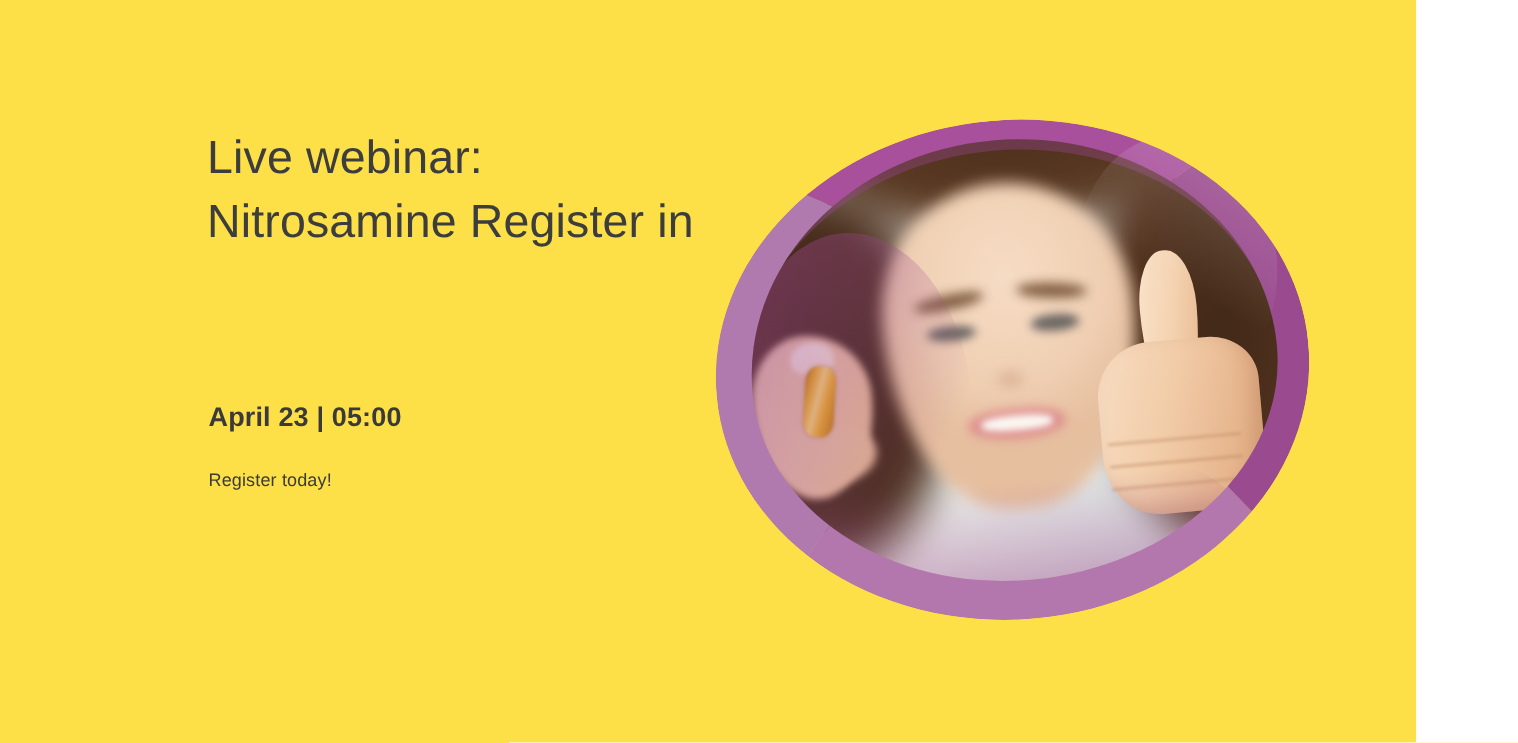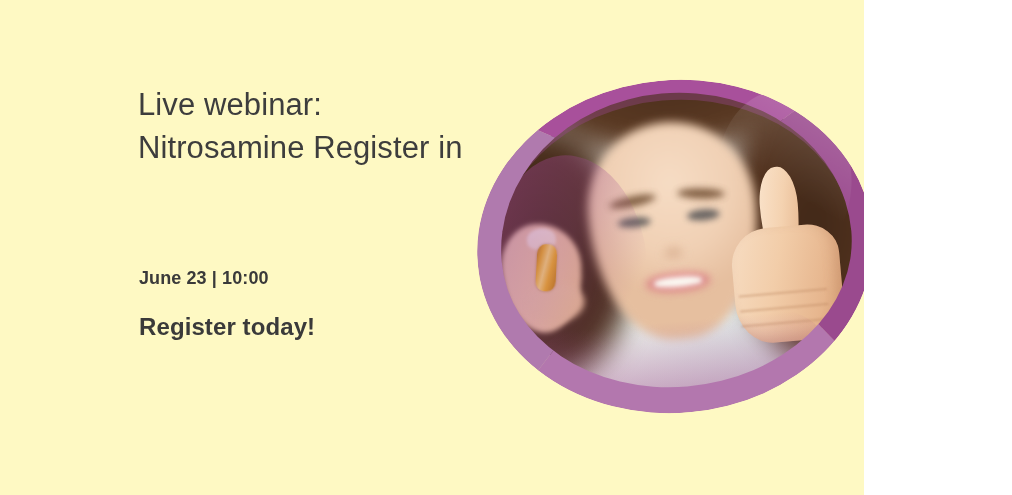--- a/index.html
+++ b/index.html
@@ -2,23 +2,23 @@
 <html><head>
 <meta charset="utf-8">
 <style>
   html, body {
     margin: 0;
     padding: 0;
     background: #ffffff;
   }
   .banner {
     position: relative;
-    width: 864px;
+    width: 944px;
     height: 495px;
-    background: #fef9c3;
+    background: #fde047;
     overflow: hidden;
     font-family: "Liberation Sans", sans-serif;
   }
 
   
   .text-block {
     position: absolute;
     left: 138px;
     top: 83px;
     width: 330px;
@@ -42,25 +42,24 @@
   .date-line {
     margin: 0;
     font-size: 18px;
     font-weight: bold;
     color: #3a3a3a;
     letter-spacing: 0.1px;
   }
   .cta-line {
     margin: 0;
     padding-top: 24px;
-    font-size: 24px;
-    font-weight: bold;
+    font-size: 12px;
+    font-weight: normal;
     color: #3a3a3a;
     letter-spacing: 0.1px;
-    text-align: center;
   }
 
   
   .photo-wrap {
     position: absolute;
     left: 477px;
     top: 80px;
     width: 396px;
     height: 333px;
   }
@@ -312,21 +311,21 @@
 <div class="banner">
 
   <div class="text-block">
     <h1 class="headline">
       <span class="headline-line">Live webinar:</span>
       <span class="headline-line">Nitrosamine Register in</span>
     </h1>
   </div>
 
   <div class="meta-block">
-    <p class="date-line">June 23 | 10:00</p>
+    <p class="date-line">April 23 | 05:00</p>
     <p class="cta-line">Register today!</p>
   </div>
 
   <div class="photo-wrap">
     <div class="photo-frame">
 
       <div class="photo-inner">
         <div class="bg-wall"></div>
         <div class="hair"></div>
 

